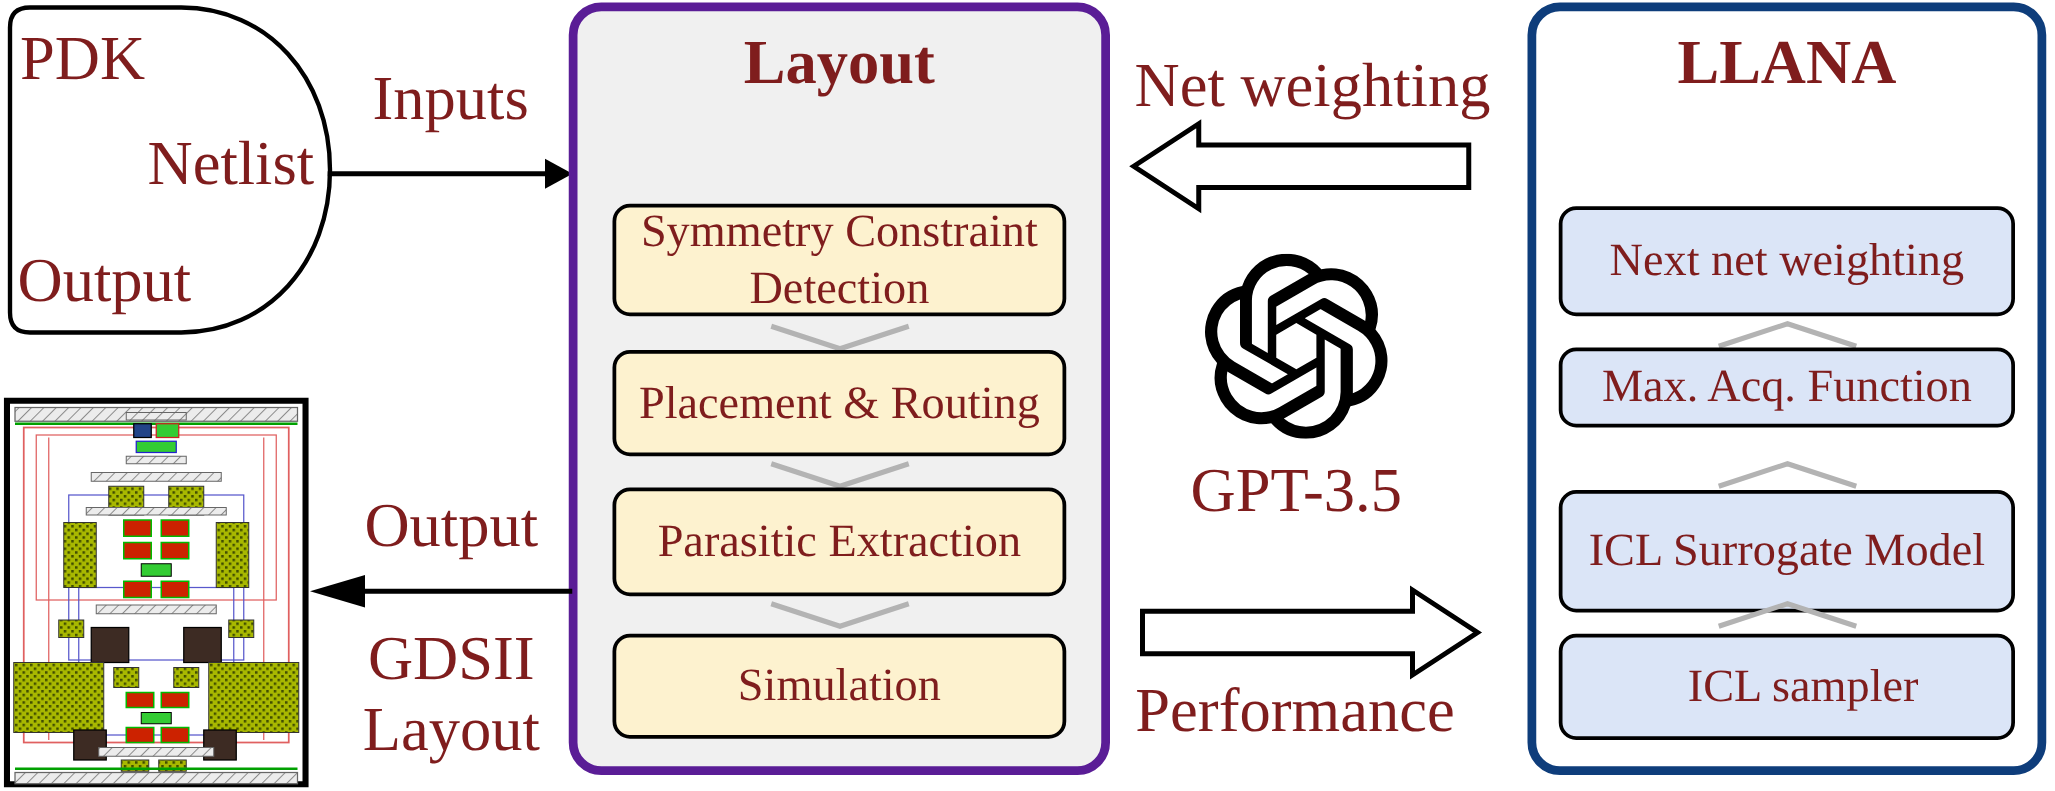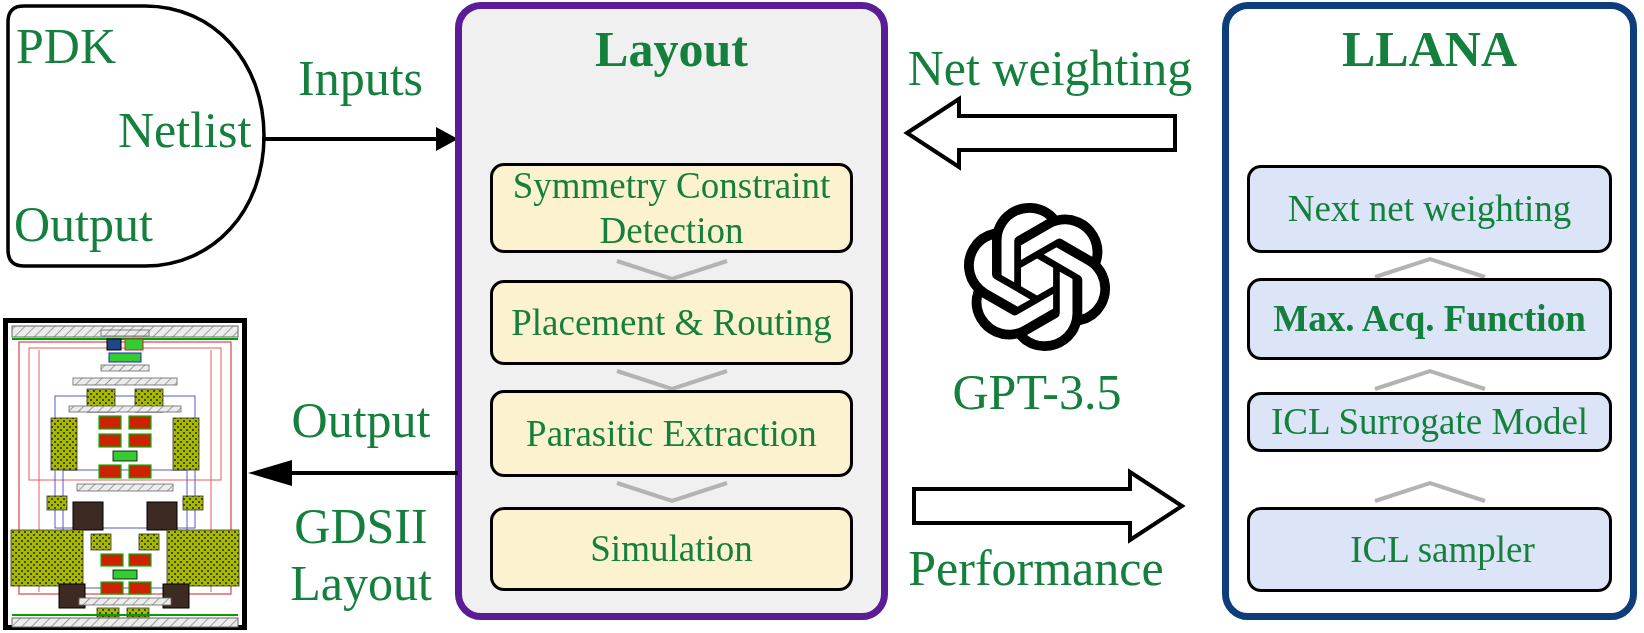--- a/index.html
+++ b/index.html
@@ -1,18 +1,18 @@
 <!DOCTYPE html>
 <html style="--synthesizer-border: #5a1d96; --synthesizer-bg: #f0f0f0; --step-yellow: #fdf2cf; --llana-border: #0e3d7b; --step-blue: #dbe5f7; --chevron: #b3b3b3;"><head>
 <meta charset="utf-8">
 <style>
   html,body{margin:0;padding:0;background:#fff;}
   .canvas{
     position:relative;width:1644px;height:633px;background:#ffffff;
-    font-family:"Liberation Serif","DejaVu Serif",serif;color:#15803d;overflow:hidden;
+    font-family:"Liberation Serif","DejaVu Serif",serif;color:#7f1d1d;overflow:hidden;
   }
   .abs{position:absolute;}
   .lbl{position:absolute;font-size:50px;line-height:1.05;white-space:nowrap;}
   .lbl.center{text-align:center;}
 
   
   .panel{position:absolute;top:2px;height:618px;box-sizing:border-box;border-radius:26px;}
   .panel-synth{left:455px;width:433px;background:var(--synthesizer-bg,#f0f0f0);border:7px solid var(--synthesizer-border,#5a1d96);}
   .panel-llana{left:1222px;width:415px;background:#ffffff;border:7px solid var(--llana-border,#0e3d7b);}
   .panel-title{margin-top:11px;text-align:center;font-weight:bold;font-size:50px;line-height:1.18;}
@@ -85,25 +85,25 @@
 
   <div class="panel panel-llana">
     <div class="panel-title">
       <div>LLANA</div>
     </div>
 
     <div class="step step-blue" style="top:156px;height:88px;">Next net weighting</div>
     <svg class="chev" style="top:247px;" width="116" height="24" viewBox="0 0 116 24">
       <polyline points="3,21 58,3 113,21" fill="none" style="stroke:var(--chevron,#b3b3b3);" stroke-width="4"></polyline>
     </svg>
-    <div class="step step-blue" style="top:269px;height:82px;font-weight:bold;">Max. Acq. Function</div>
+    <div class="step step-blue" style="top:269px;height:64px;">Max. Acq. Function</div>
     <svg class="chev" style="top:359px;" width="116" height="24" viewBox="0 0 116 24">
       <polyline points="3,21 58,3 113,21" fill="none" style="stroke:var(--chevron,#b3b3b3);" stroke-width="4"></polyline>
     </svg>
-    <div class="step step-blue" style="top:383px;height:60px;">ICL Surrogate Model</div>
+    <div class="step step-blue" style="top:383px;height:98px;">ICL Surrogate Model</div>
     <svg class="chev" style="top:471px;" width="116" height="24" viewBox="0 0 116 24">
       <polyline points="3,21 58,3 113,21" fill="none" style="stroke:var(--chevron,#b3b3b3);" stroke-width="4"></polyline>
     </svg>
     <div class="step step-blue" style="top:498px;height:85px;padding-left:32px;">ICL sampler</div>
   </div>
 
   <div class="lbl center" style="left:276px;top:394px;width:170px;font-family:Liberation Serif, serif;">Output</div>
   <svg class="abs" style="left:246px;top:456px;" width="212" height="34" viewBox="0 0 212 34">
     <line x1="212" y1="17" x2="42" y2="17" stroke="#000" stroke-width="4"></line>
     <polygon points="2,17 46,4 46,30" fill="#000"></polygon>

